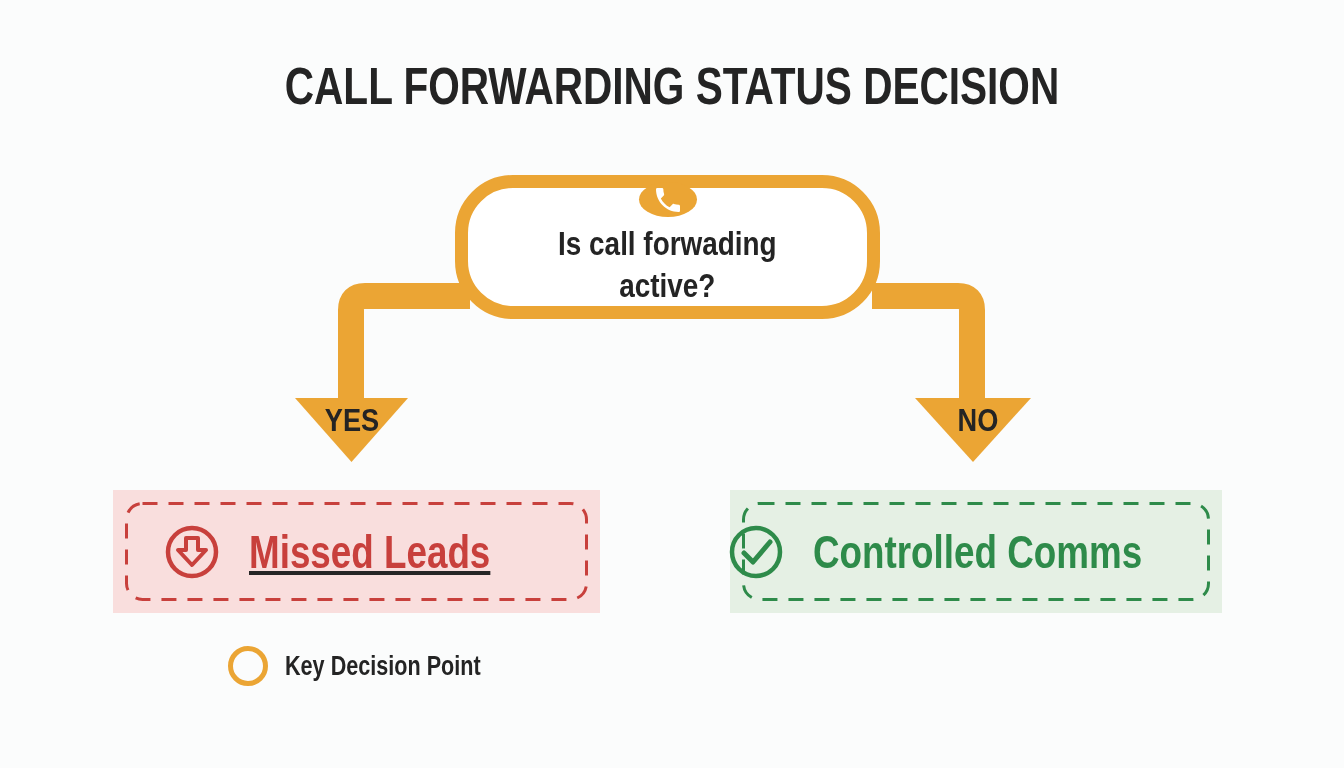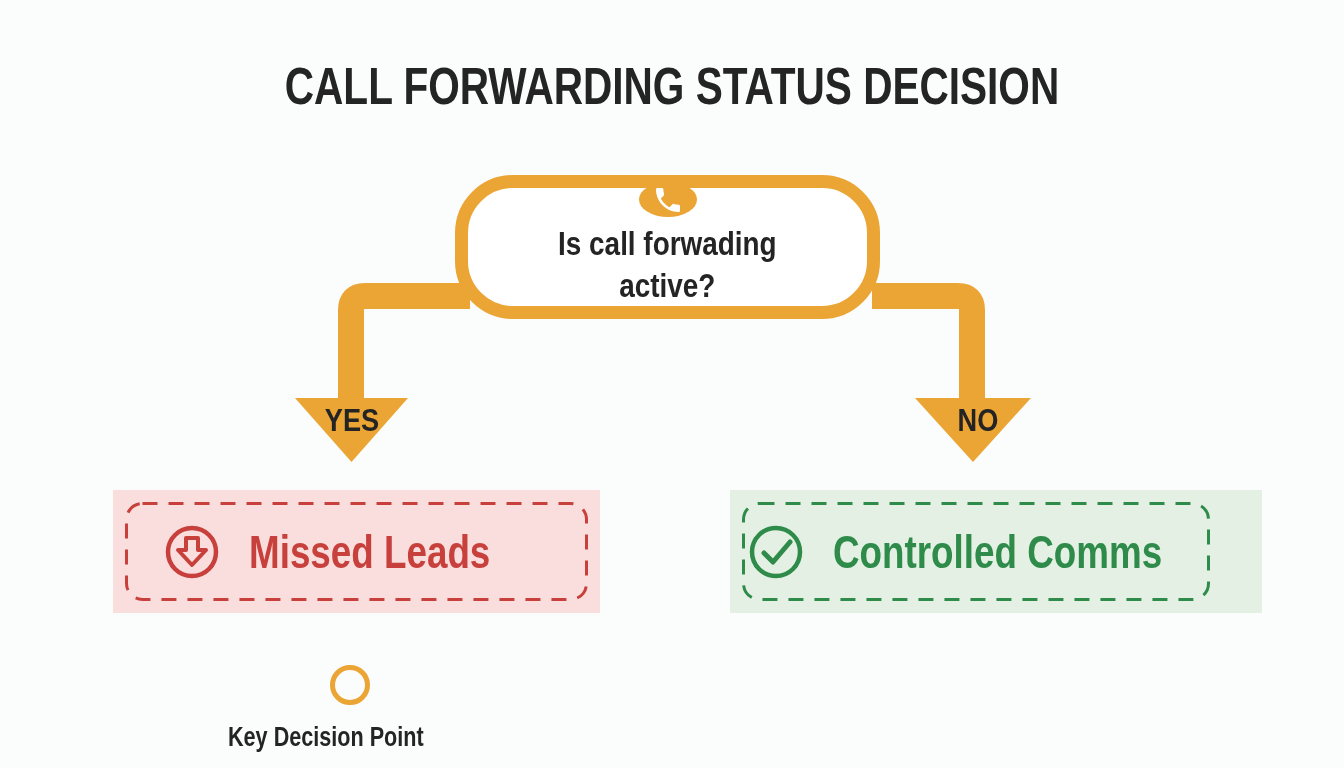--- a/index.html
+++ b/index.html
@@ -63,39 +63,39 @@
     transform:scaleX(0.85);
   }
   .branch-label.yes{left:310px;}
   .branch-label.no{left:936px;}
 
   
   .outcome-box{
     position:absolute;top:490px;height:123px;
     display:flex;align-items:center;justify-content:center;
   }
-  .outcome-box.negative{left:113px;width:487px;background:var(--red-bg);}
-  .outcome-box.positive{left:730px;width:532px;background:var(--green-bg);}
+  .outcome-box.negative{left:113px;width:487px;background:var(--red-bg);text-decoration:underline;}
+  .outcome-box.positive{left:730px;width:492px;background:var(--green-bg);}
   .dash-border{position:absolute;left:0;top:0;pointer-events:none;}
   .outcome-content{
     position:relative;
     display:flex;align-items:center;gap:28px;
   }
   .outcome-label{
     font-size:46px;font-weight:700;
     transform:scaleX(0.8);transform-origin:left center;
     white-space:nowrap;
   }
   .outcome-box.negative .outcome-label{color:var(--red);}
   .outcome-box.positive .outcome-label{color:var(--green);}
 
   
   .legend-item{
-    position:absolute;top:665px;height:44px;
-    display:flex;align-items:center;gap:17px;flex-direction:column;
+    position:absolute;top:644px;height:44px;
+    display:flex;align-items:center;gap:17px;
   }
   .legend-item.k1{left:228px;}
   .legend-item.k2{left:577px;}
   .legend-item.k3{left:917px;}
   .legend-circle{
     width:40px;height:40px;border-radius:50%;
     border:5px solid;background:transparent;flex:0 0 auto;
   }
   .legend-circle.yellow{border-color:var(--yellow);}
   .legend-circle.red{border-color:var(--red);}

